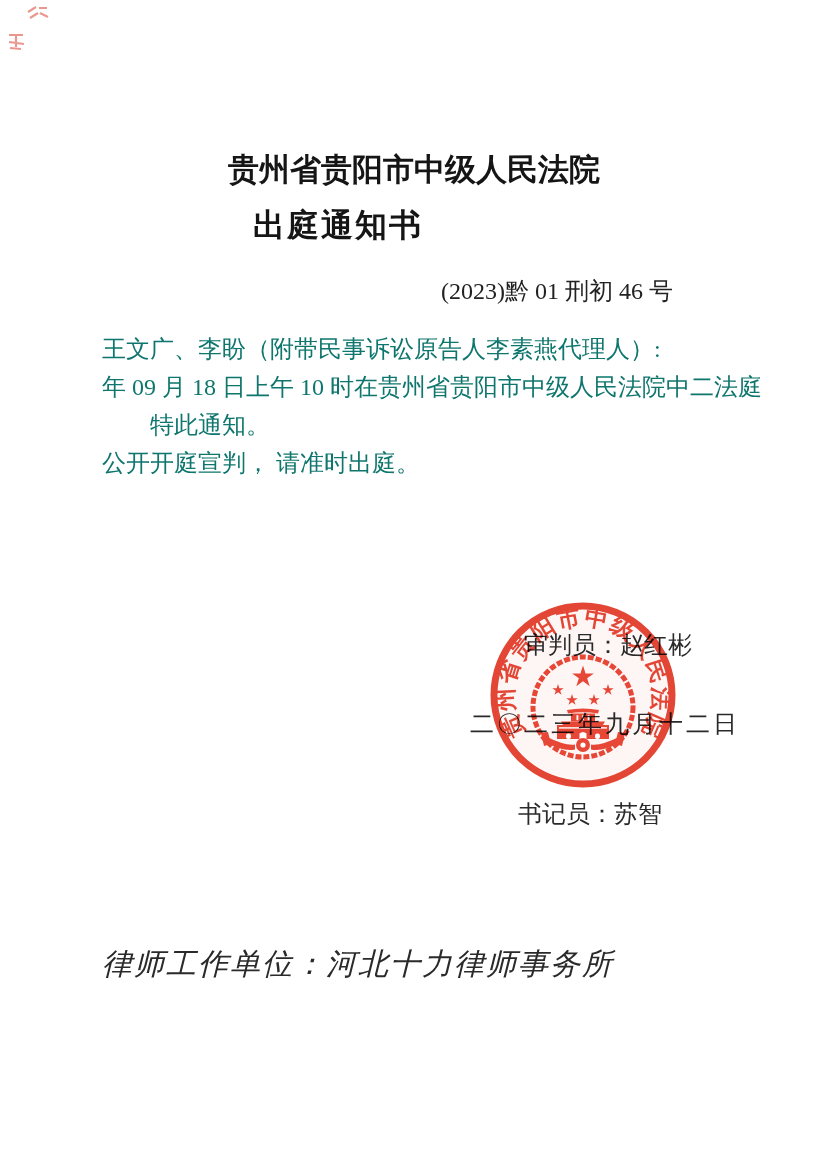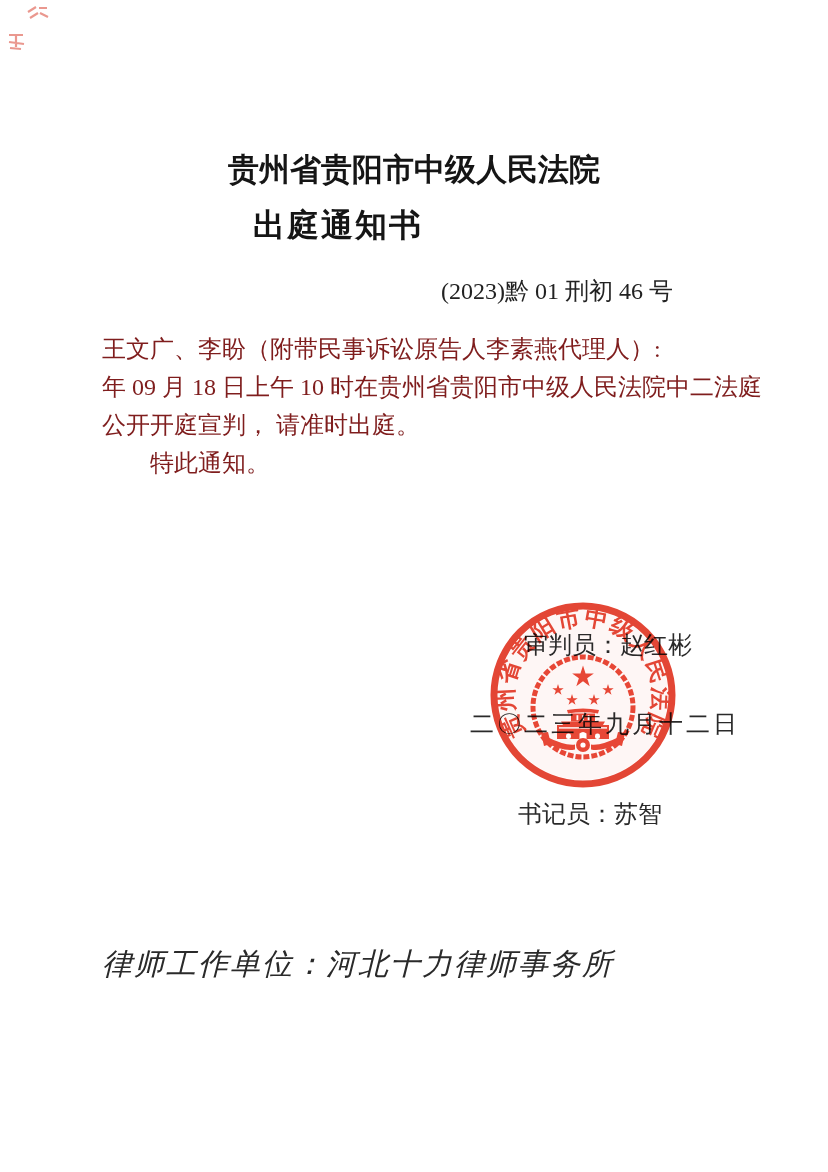--- a/index.html
+++ b/index.html
@@ -23,21 +23,21 @@
     text-align: center; font-weight: bold; font-size: 32px;
     letter-spacing: 2px; color: #151515; white-space: nowrap;
   }
   .case-number {
     position: absolute; top: 267px; right: 155px;
     font-size: 24px; color: #222; white-space: nowrap; margin-top: 8px;
   }
 
   .body-text {
     position: absolute; top: 330px; left: 102px; width: 626px;
-    font-size: 24px; line-height: 38px; color: #7f1d1d;
+    font-size: 24px; line-height: 38px; color: #0f766e;
   }
   .body-line { white-space: nowrap; }
   .body-line.indent { text-indent: 48px; }
 
   .sig-line { position: absolute; font-size: 24px; color: #2a2a2a; white-space: nowrap; }
   .judge-line { top: 629px; left: 524px; }
   .date-line  { top: 708px; left: 470px; letter-spacing: 3px; }
   .clerk-line { top: 798px; left: 518px; }
 
   .footer-line {
@@ -73,22 +73,22 @@
   </svg>
 
   <div class="doc-title">贵州省贵阳市中级人民法院</div>
   <div class="doc-subtitle">出庭通知书</div>
 
   <div class="case-number">(2023)黔 01 刑初 46 号</div>
 
   <div class="body-text">
     <div class="body-line">王文广、李盼（附带民事诉讼原告人李素燕代理人）:</div>
     <div class="body-line">年 09 月 18 日上午 10 时在贵州省贵阳市中级人民法院中二法庭</div>
+    <div class="body-line indent">特此通知。</div>
     <div class="body-line">公开开庭宣判， 请准时出庭。</div>
-    <div class="body-line indent">特此通知。</div>
   </div>
 
   <div class="sig-line judge-line">审判员：赵红彬</div>
   <div class="sig-line date-line">二〇二三年九月十二日</div>
   <div class="sig-line clerk-line">书记员：苏智</div>
 
   <svg class="seal" width="192" height="192" viewBox="0 0 192 192">
     <defs>
       <polygon id="star" points="0,-12 2.69,-3.71 11.41,-3.71 4.36,1.42 7.05,9.71 0,4.58 -7.05,9.71 -4.36,1.42 -11.41,-3.71 -2.69,-3.71"></polygon>
       <path id="ringPath" d="M 38.6 136.2 A 70 70 0 1 1 153.4 136.2" fill="none"></path>

